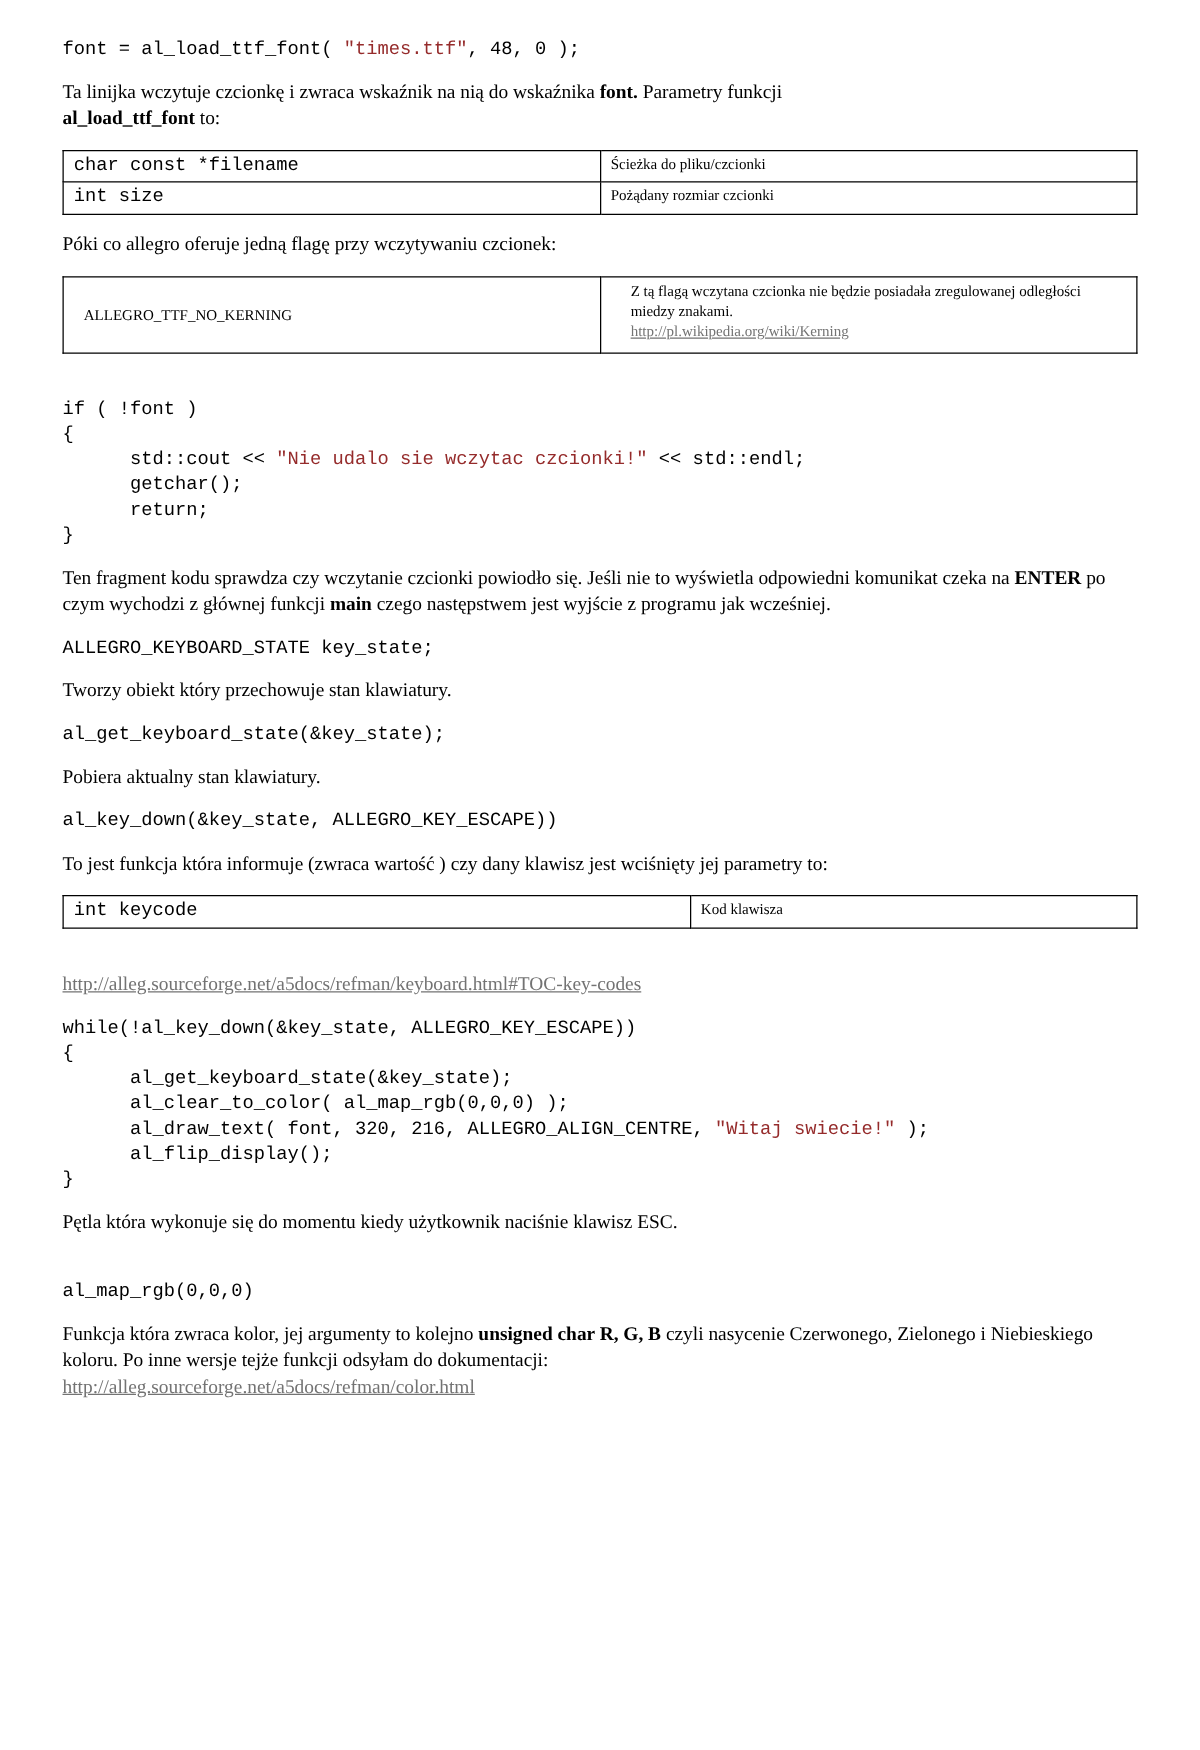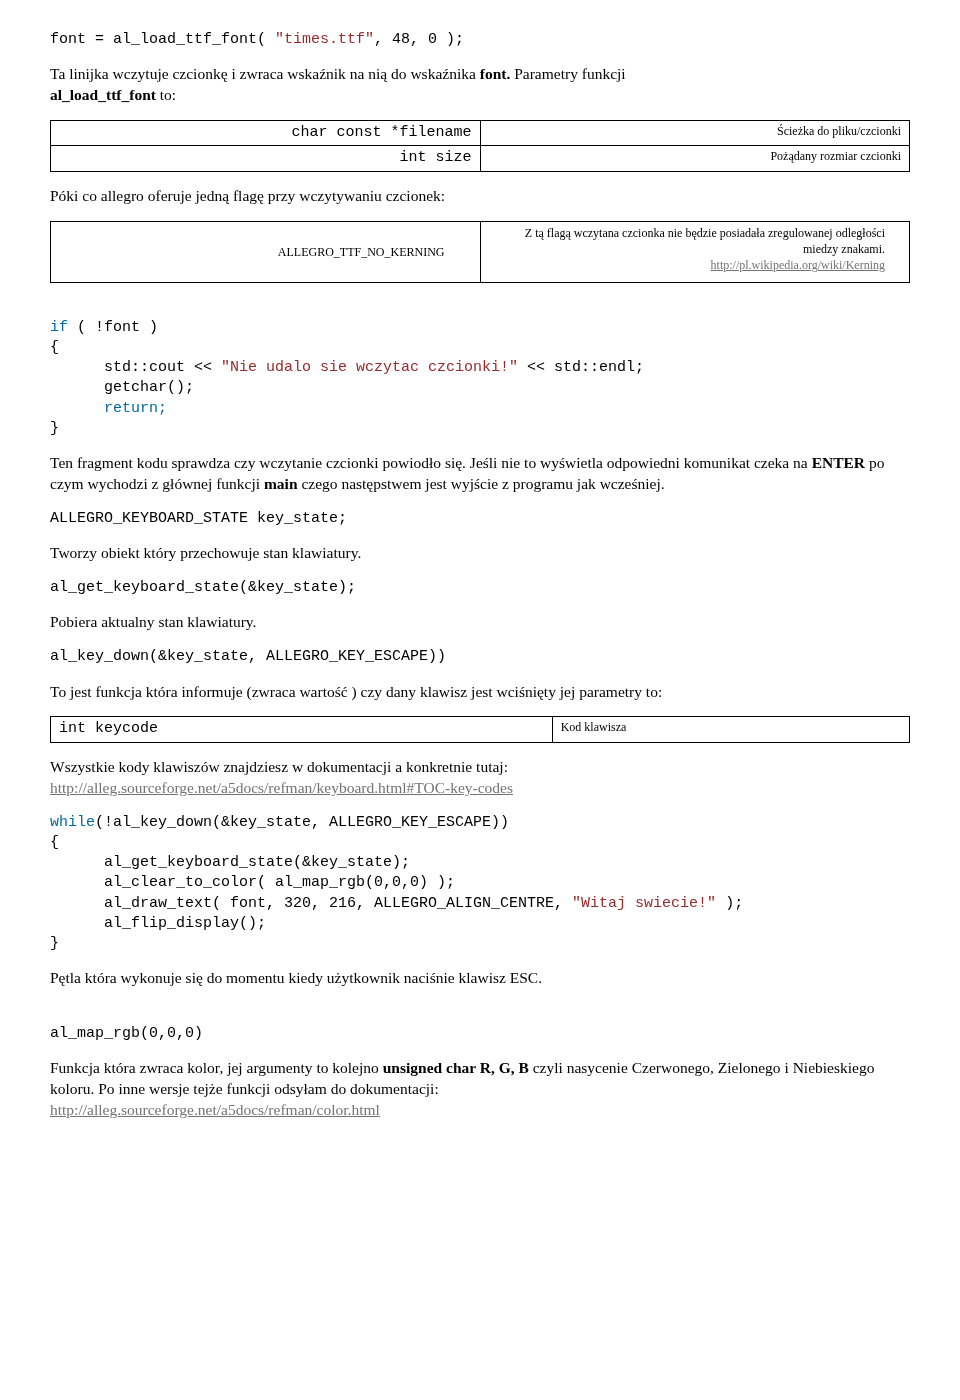--- a/index.html
+++ b/index.html
@@ -6,28 +6,28 @@
   font-family:"Times New Roman",Times,serif;
   font-size:15.5px;
   color:#000;
   background:#fff;
   max-width:890px;
   margin:0 auto;
   padding:30px 50px;
   line-height:1.35;
 }
 .mono{font-family:"Courier New",Courier,monospace;font-size:15px;}
-.kw{color:#0369a1;}
+.kw{color:#000000;}
 .str{color:#952b2b;}
 p{margin:12px 0 14px 0;}
 .bold{font-weight:bold;}
 table{border-collapse:collapse;width:100%;margin:4px 0 14px 0;}
 table td{border:1px solid #000;padding:2px 8px;vertical-align:top;font-size:12px;}
 table td.left-cell{font-family:"Courier New",Courier,monospace;font-size:15px;}
-table.t50 td{width:50%;text-align:right;}
+table.t50 td{width:50%;}
 table.single td{padding:3px 35px;}
 a{color:#737373;text-decoration:underline;}
 .codeblock{margin:0 0 14px 0;}
 </style>
 </head>
 <body>
 
 
 
 
@@ -97,21 +97,21 @@
 <table>
   <tbody>
   <tr>
     <td class="left-cell">int keycode</td>
     <td>Kod klawisza</td>
   </tr>
 </tbody>
   </table>
 
 <p>
-  <span>Wszystkie kody klawiszów znajdziesz w dokumentacji a konkretnie tutaj: </span><br>
+  <br>
   <a>http://alleg.sourceforge.net/a5docs/refman/keyboard.html#TOC-key-codes</a>
 </p>
 
 
 <div class="mono codeblock" style="white-space:pre;"><span class="kw">while</span><span>(!al_key_down(&amp;key_state, ALLEGRO_KEY_ESCAPE))</span>
 <span>{</span>
 <span>      al_get_keyboard_state(&amp;key_state);</span>
 <span>      al_clear_to_color( al_map_rgb(0,0,0) );</span>
 <span>      al_draw_text( font, 320, 216, ALLEGRO_ALIGN_CENTRE, </span><span class="str">"Witaj swiecie!"</span><span> );</span>
 <span>      al_flip_display();</span>

